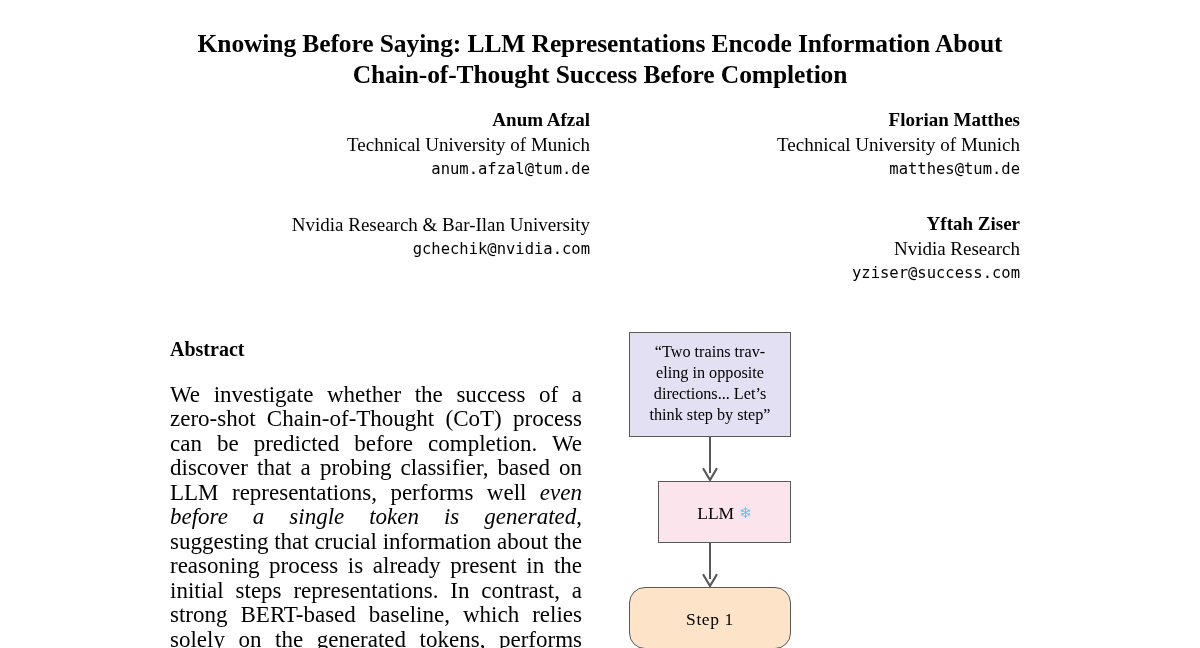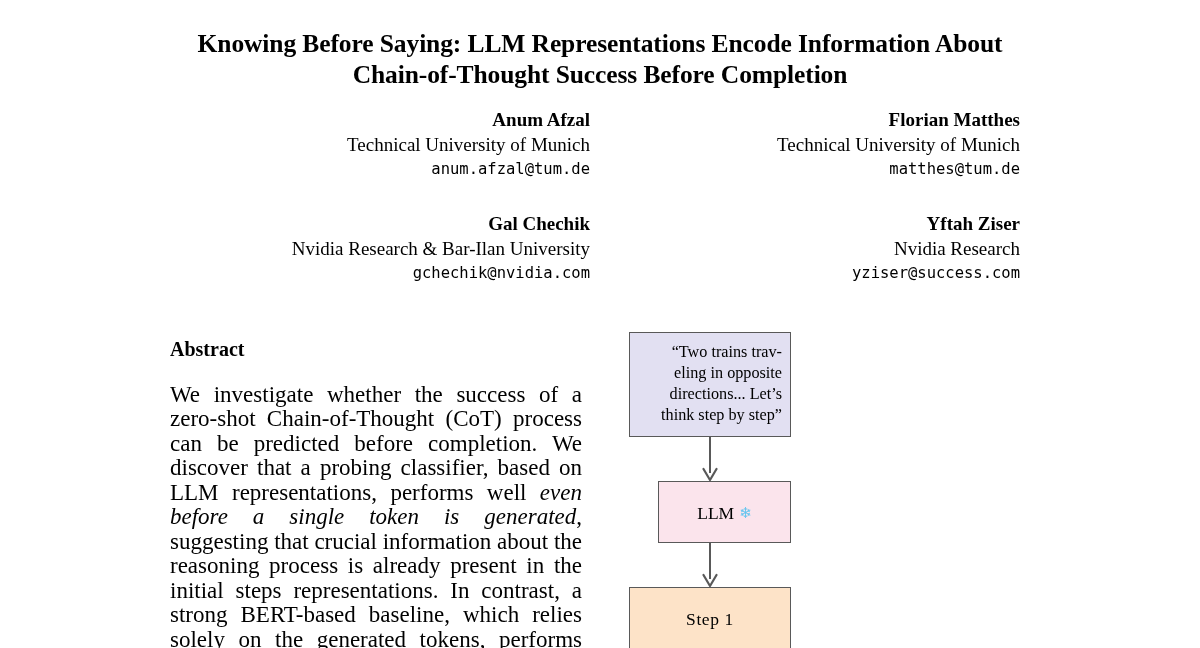--- a/index.html
+++ b/index.html
@@ -93,21 +93,20 @@
   }
   .fc-box {
     box-sizing: border-box;
     border: 1.6px solid #595959;
     text-align: center;
     position: relative;
   }
   #box-prompt {
     background: #e2e0f2;
     padding: 9px 8px 10px 8px;
-    text-align: right;
   }
   .prompt-line {
     font-size: 16.2px;
     line-height: 21px;
     white-space: nowrap;
   }
   #box-llm {
     background: #fbe4ec;
     height: 62px;
     line-height: 62px;
@@ -120,20 +119,21 @@
     margin-left: 5px;
     position: relative;
     top: -1px;
   }
   #box-step1 {
     background: #fde3c8;
     height: 62px;
     line-height: 62px;
     font-size: 17.5px;
     letter-spacing: 0.6px;
+    border-radius: 16px;
   }
   .connector {
     position: relative;
     height: 44px;
     width: 100%;
   }
   .connector svg { display: block; margin: 0 auto; }
 </style>
 </head>
 <body>
@@ -151,21 +151,20 @@
       <div class="author-email">anum.afzal@tum.de</div>
     </div>
     <div class="author-cell">
       <div class="author-name">Florian Matthes</div>
       <div class="author-affil">Technical University of Munich</div>
       <div class="author-email">matthes@tum.de</div>
     </div>
   </div>
   <div class="author-row second">
     <div class="author-cell">
-      <div class="author-name">Gal Chechik</div>
       <div class="author-affil">Nvidia Research &amp; Bar-Ilan University</div>
       <div class="author-email">gchechik@nvidia.com</div>
     </div>
     <div class="author-cell">
       <div class="author-name">Yftah Ziser</div>
       <div class="author-affil">Nvidia Research</div>
       <div class="author-email">yziser@success.com</div>
     </div>
   </div>
 </div>

